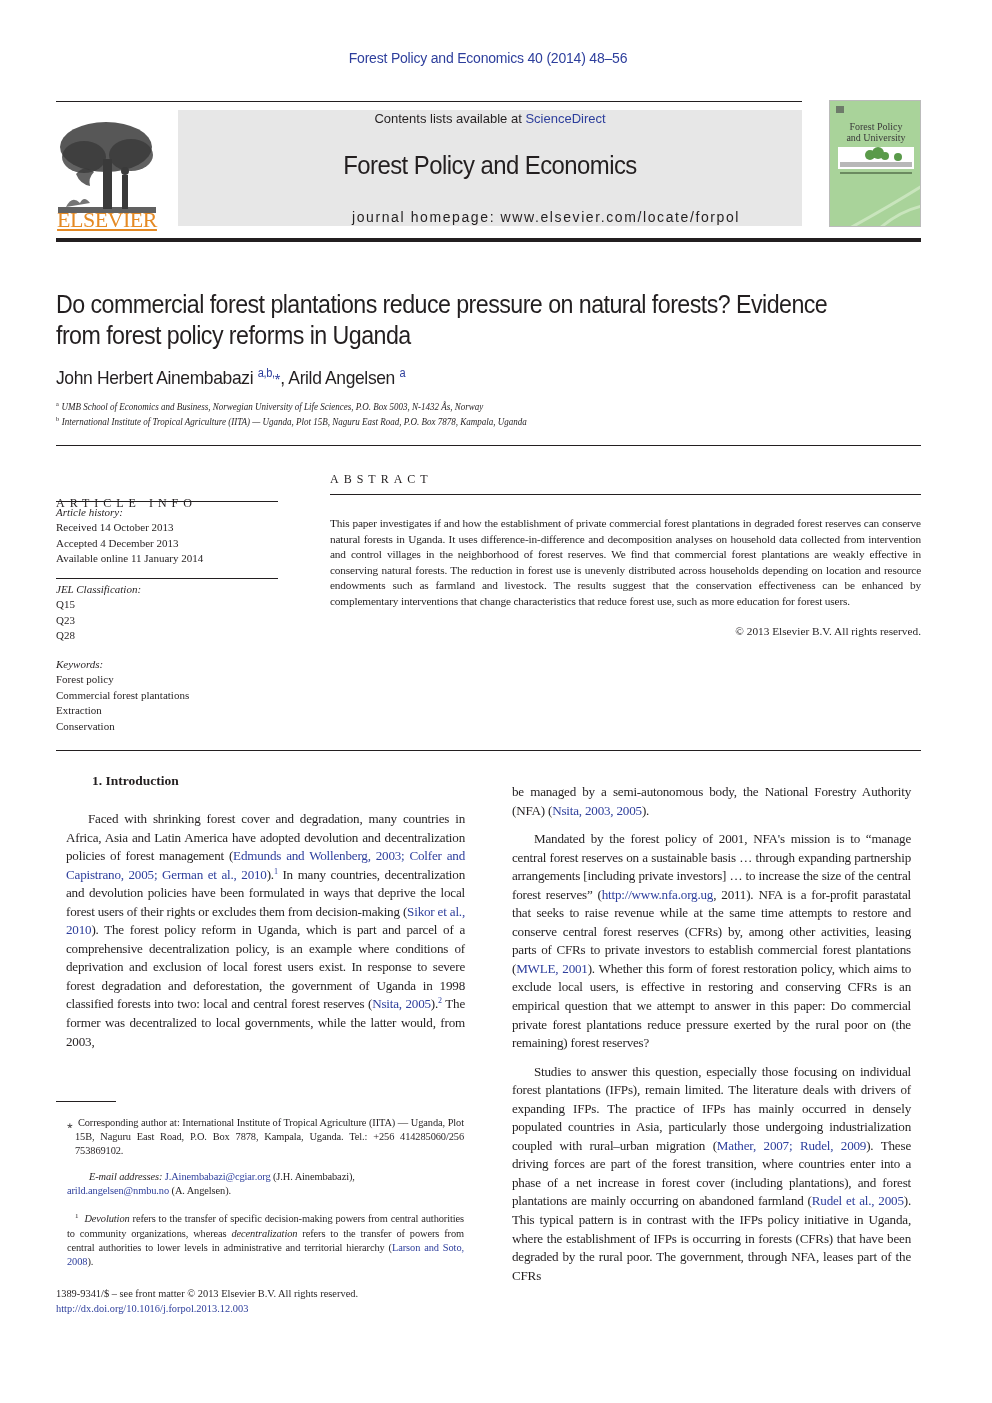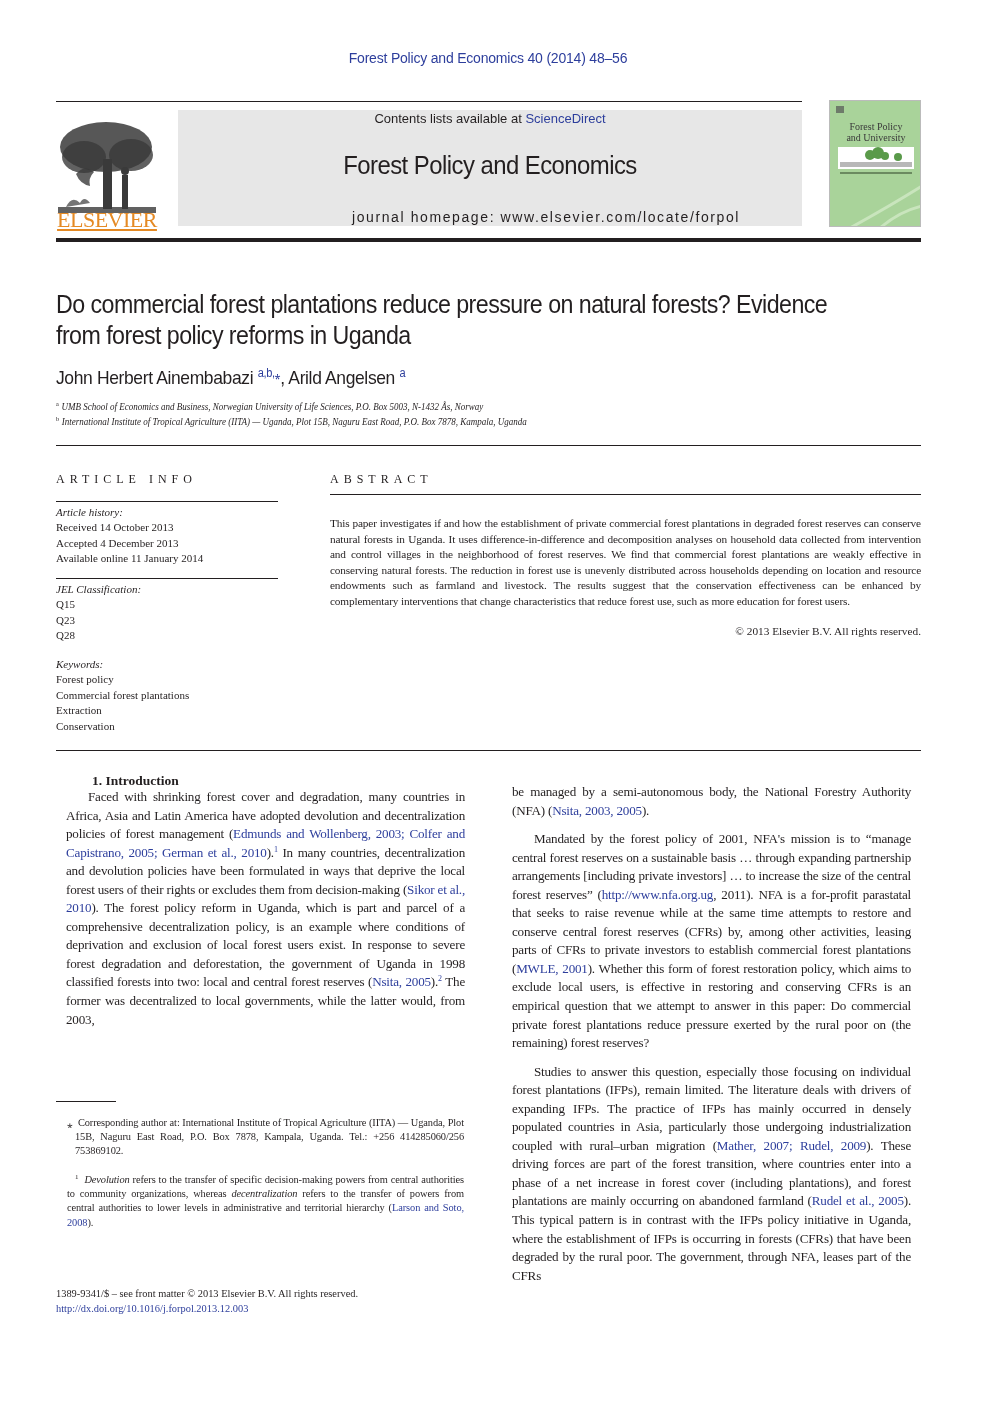--- a/index.html
+++ b/index.html
@@ -121,21 +121,21 @@
 </div>
 <div class="abs affil" style="top:400px;">
   <sup>a</sup><span>UMB School of Economics and Business, Norwegian University of Life Sciences, P.O. Box 5003, N-1432 Ås, Norway</span>
 </div>
 <div class="abs affil" style="top:415px;">
   <sup>b</sup><span>International Institute of Tropical Agriculture (IITA) — Uganda, Plot 15B, Naguru East Road, P.O. Box 7878, Kampala, Uganda</span>
 </div>
 
 <div class="abs mid-rule"></div>
 
-<div class="abs section-head" style="left:56px;top:472px;">ARTICLE INFO</div>
+<div class="abs section-head" style="left:56px;top:496px;">ARTICLE INFO</div>
 <div class="abs info-rule" style="top:501px;"></div>
 <div class="abs info-block" style="top:505px;">
   <div class="lab">Article history:</div>
   <div>Received 14 October 2013</div>
   <div>Accepted 4 December 2013</div>
   <div>Available online 11 January 2014</div>
 </div>
 <div class="abs info-rule" style="top:578px;"></div>
 <div class="abs info-block" style="top:582px;">
   <div class="lab">JEL Classification:</div>
@@ -152,27 +152,28 @@
 </div>
 
 <div class="abs section-head" style="left:330px;top:472px;">ABSTRACT</div>
 <div class="abs abstract-rule"></div>
 <div class="abs abstract">This paper investigates if and how the establishment of private commercial forest plantations in degraded forest reserves can conserve natural forests in Uganda. It uses difference-in-difference and decomposition analyses on household data collected from intervention and control villages in the neighborhood of forest reserves. We find that commercial forest plantations are weakly effective in conserving natural forests. The reduction in forest use is unevenly distributed across households depending on location and resource endowments such as farmland and livestock. The results suggest that the conservation effectiveness can be enhanced by complementary interventions that change characteristics that reduce forest use, such as more education for forest users.</div>
 <div class="abs copyright">© 2013 Elsevier B.V. All rights reserved.</div>
 
 <div class="abs low-rule"></div>
 
 <div class="abs sec-title">1. Introduction</div>
-<div class="abs col" style="left:56px;top:778px;width:419px;">
+<div class="abs col" style="left:56px;top:800px;width:419px;">
   <p><span>Faced with shrinking forest cover and degradation, many countries in Africa, Asia and Latin America have adopted devolution and decentralization policies of forest management (</span><a class="link">Edmunds and Wollenberg, 2003; Colfer and Capistrano, 2005; German et al., 2010</a><span>).</span><sup class="link">1</sup><span> In many countries, decentralization and devolution policies have been formulated in ways that deprive the local forest users of their rights or excludes them from decision-making (</span><a class="link">Sikor et al., 2010</a><span>). The forest policy reform in Uganda, which is part and parcel of a comprehensive decentralization policy, is an example where conditions of deprivation and exclusion of local forest users exist. In response to severe forest degradation and deforestation, the government of Uganda in 1998 classified forests into two: local and central forest reserves (</span><a class="link">Nsita, 2005</a><span>).</span><sup class="link">2</sup><span> The former was decentralized to local governments, while the latter would, from 2003,</span></p>
 </div>
 
 <div class="abs fn-rule"></div>
 <div class="abs footnotes">
   <p class="ind" style="text-indent:-8px;padding-left:8px;"><span>⁎</span>&nbsp;&nbsp;<span>Corresponding author at: International Institute of Tropical Agriculture (IITA) — Uganda, Plot 15B, Naguru East Road, P.O. Box 7878, Kampala, Uganda. Tel.: +256 414285060/256 753869102.</span></p>
+  <p style="text-indent:22px;"><i>E-mail addresses:</i> <a class="link">J.Ainembabazi@cgiar.org</a><span> (J.H. Ainembabazi),</span><br><a class="link">arild.angelsen@nmbu.no</a><span> (A. Angelsen).</span></p>
   <p style="text-indent:8px;"><sup>1</sup>&nbsp;&nbsp;<i>Devolution</i><span> refers to the transfer of specific decision-making powers from central authorities to community organizations, whereas </span><i>decentralization</i><span> refers to the transfer of powers from central authorities to lower levels in administrative and territorial hierarchy (</span><a class="link">Larson and Soto, 2008</a><span>).</span></p>
 </div>
 
 <div class="abs front">
   <div>1389-9341/$ – see front matter © 2013 Elsevier B.V. All rights reserved.</div>
   <a class="link">http://dx.doi.org/10.1016/j.forpol.2013.12.003</a>
 </div>
 
 <div class="abs col" style="left:502px;top:773px;width:419px;">
   <p class="noindent"><span>be managed by a semi-autonomous body, the National Forestry Authority (NFA) (</span><a class="link">Nsita, 2003, 2005</a><span>).</span></p>

